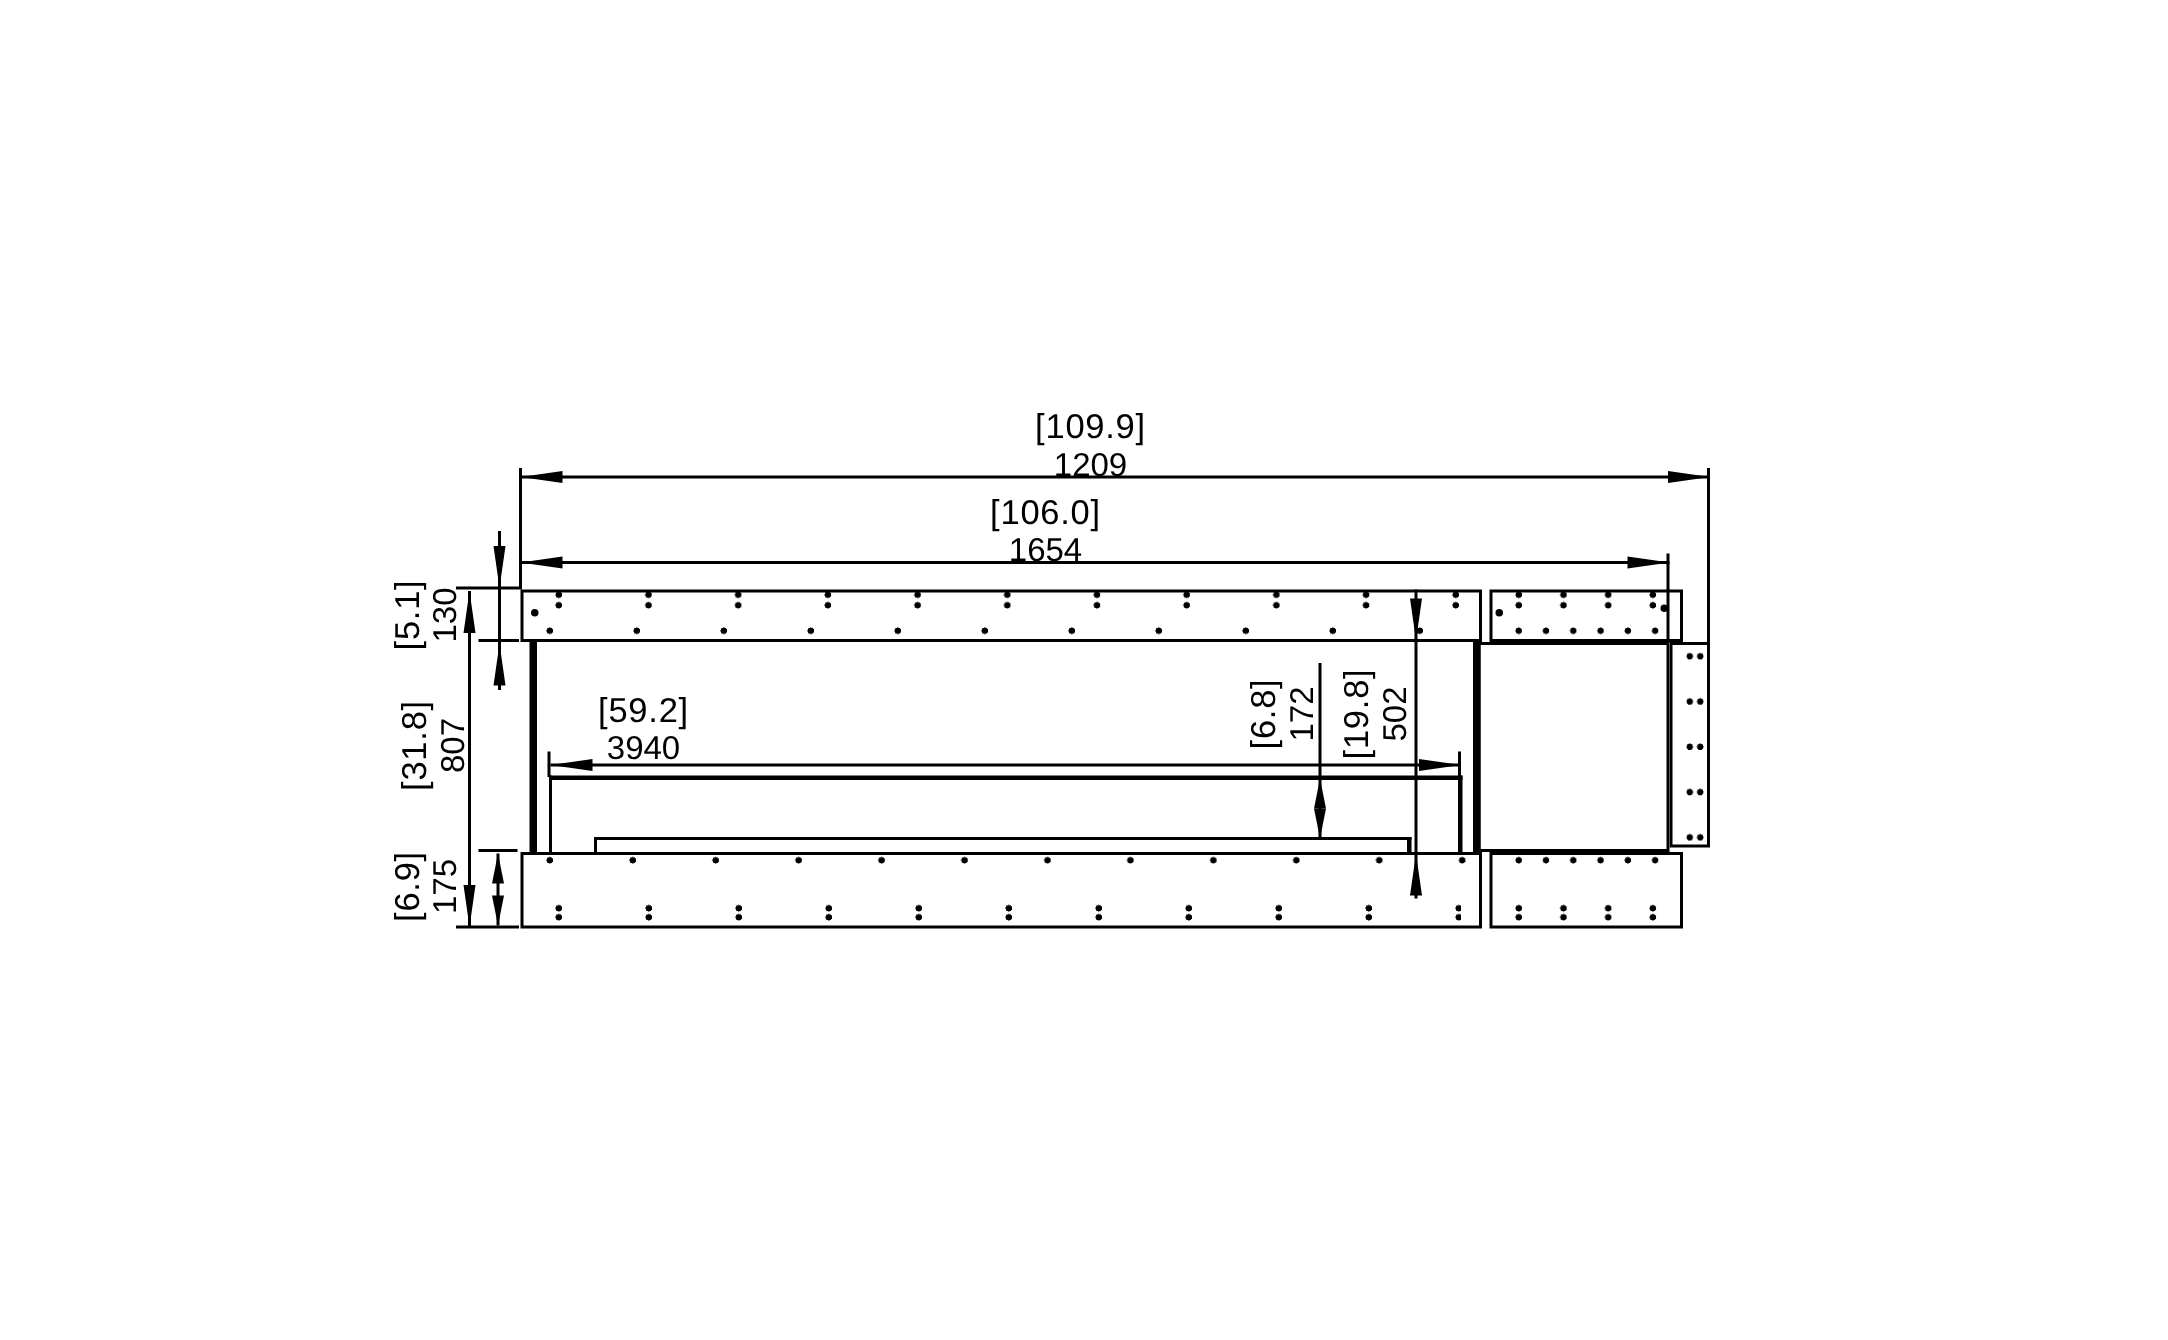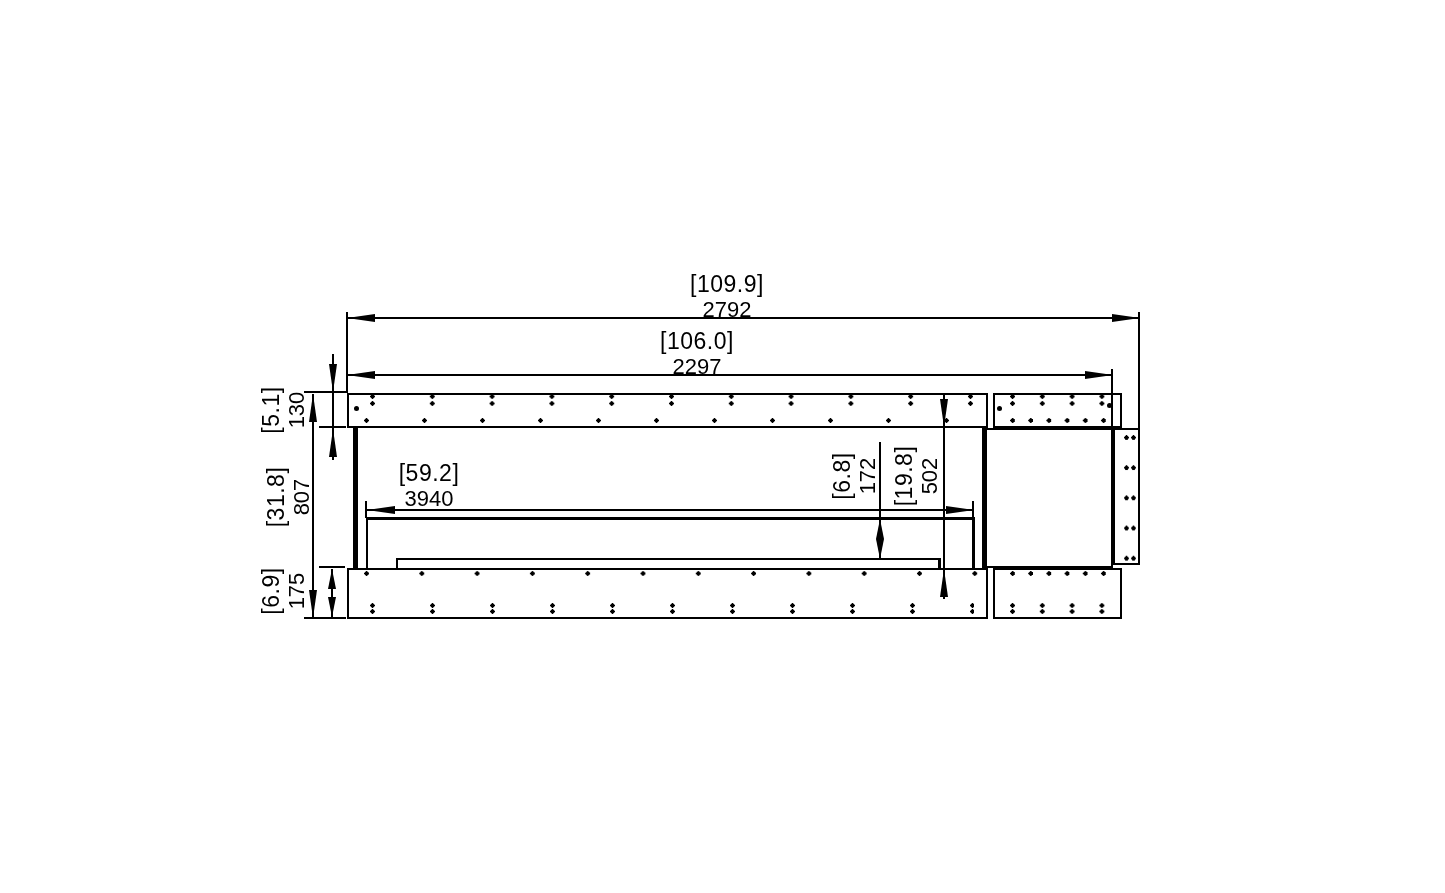--- a/index.html
+++ b/index.html
@@ -73,33 +73,33 @@
   <div class="dots" style="left:1009.5px;top:571px;width:102px;background-size:18.2px 5px"></div>
   <div class="dots" style="left:1009.5px;top:602.5px;width:102px;background-size:29.8px 5px"></div>
   <div class="dots" style="left:1009.5px;top:608.5px;width:102px;background-size:29.8px 5px"></div>
 
   <div class="dotsv" style="left:1123.5px;top:434.5px;height:128px;background-size:5px 30.2px"></div>
   <div class="dotsv" style="left:1130.5px;top:434.5px;height:128px;background-size:5px 30.2px"></div>
 
   <div>
     <div class="lbl" style="left:727px;top:297px">
       <div class="in">[109.9]</div>
-      <div>2792</div>
+      <div>1209</div>
     </div>
     <div class="hl" style="left:347px;top:316.8px;width:793px"></div>
     <div class="ar l" style="left:347px;top:314px"></div>
     <div class="ar r" style="left:1112px;top:314px"></div>
     <div class="vl" style="left:345.8px;top:312px;height:81px"></div>
     <div class="vl" style="left:1137.6px;top:312px;height:116px"></div>
   </div>
 
   <div>
     <div class="lbl" style="left:697px;top:354px">
       <div class="in">[106.0]</div>
-      <div>2297</div>
+      <div>1654</div>
     </div>
     <div class="hl" style="left:347px;top:373.8px;width:766px"></div>
     <div class="ar l" style="left:347px;top:371px"></div>
     <div class="ar r" style="left:1085px;top:371px"></div>
     <div class="vl" style="left:1110.6px;top:369px;height:57px"></div>
   </div>
 
   <div>
     <div class="lbl" style="left:429px;top:486px">
       <div class="in">[59.2]</div>

